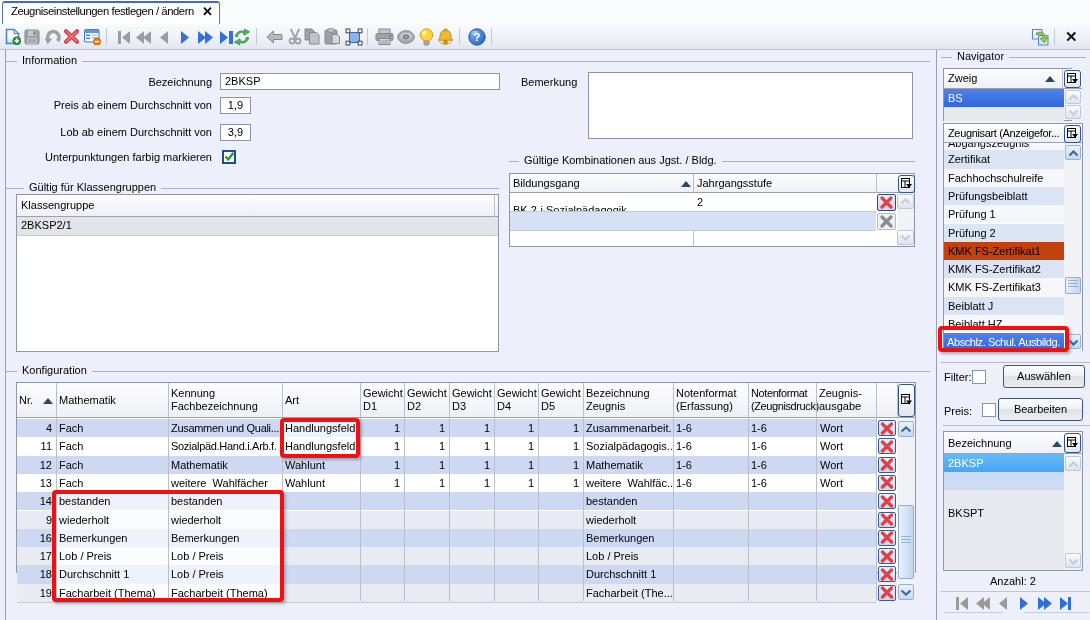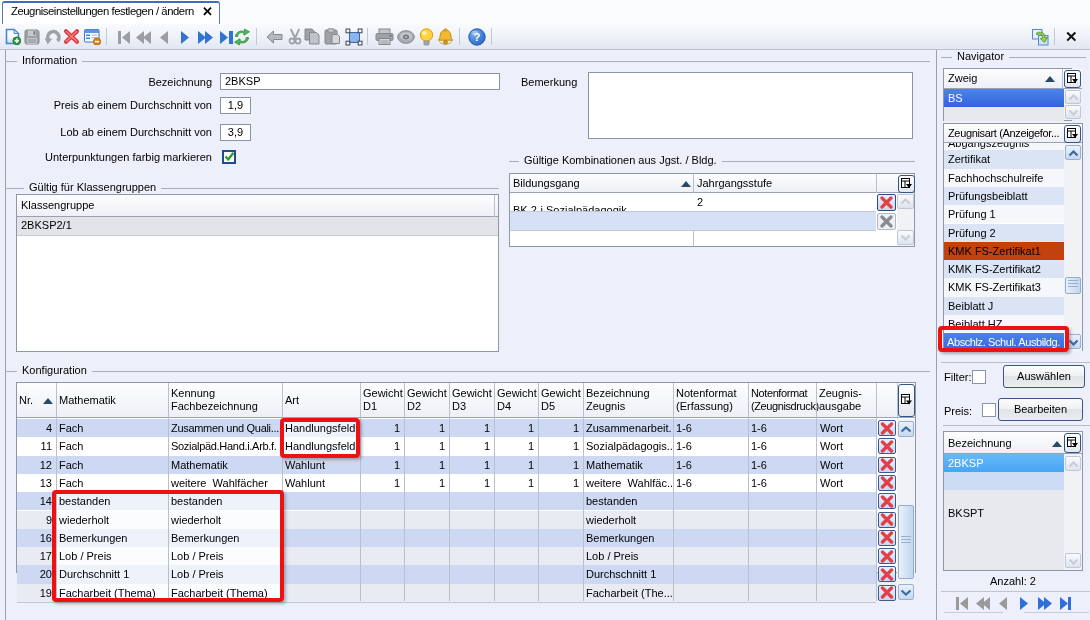--- a/index.html
+++ b/index.html
@@ -383,21 +383,21 @@
 <div class="row" style="left:0;top:164.1px;width:859px;height:18.3px;background:#e9ebf3;">
 <div class="abs" style="left:39px;top:0;width:226px;height:18.3px;background:#fbfcfe;"></div>
 <div class="cell" style="left:0px;top:0;width:35px;text-align:right;">17</div>
 <div class="cell" style="left:42px;top:0;width:108px;">Lob / Preis</div>
 <div class="cell" style="left:154px;top:0;width:111px;">Lob / Preis</div>
 <div class="cell" style="left:569px;top:0;width:86px;">Lob / Preis</div>
 </div>
 <div class="ghline" style="left:0;top:182.4px;width:859px;"></div>
 <div class="row" style="left:0;top:182.4px;width:859px;height:18.3px;background:#cdd9f3;">
 <div class="abs" style="left:39px;top:0;width:226px;height:18.3px;background:#eef2fb;"></div>
-<div class="cell" style="left:0px;top:0;width:35px;text-align:right;">20</div>
+<div class="cell" style="left:0px;top:0;width:35px;text-align:right;">18</div>
 <div class="cell" style="left:42px;top:0;width:108px;">Durchschnitt 1</div>
 <div class="cell" style="left:154px;top:0;width:111px;">Lob / Preis</div>
 <div class="cell" style="left:569px;top:0;width:86px;">Durchschnitt 1</div>
 </div>
 <div class="ghline" style="left:0;top:200.7px;width:859px;"></div>
 <div class="row" style="left:0;top:200.7px;width:859px;height:18.3px;background:#e9ebf3;">
 <div class="abs" style="left:39px;top:0;width:226px;height:18.3px;background:#fbfcfe;"></div>
 <div class="cell" style="left:0px;top:0;width:35px;text-align:right;">19</div>
 <div class="cell" style="left:42px;top:0;width:108px;">Facharbeit (Thema)</div>
 <div class="cell" style="left:154px;top:0;width:111px;">Facharbeit (Thema)</div>

